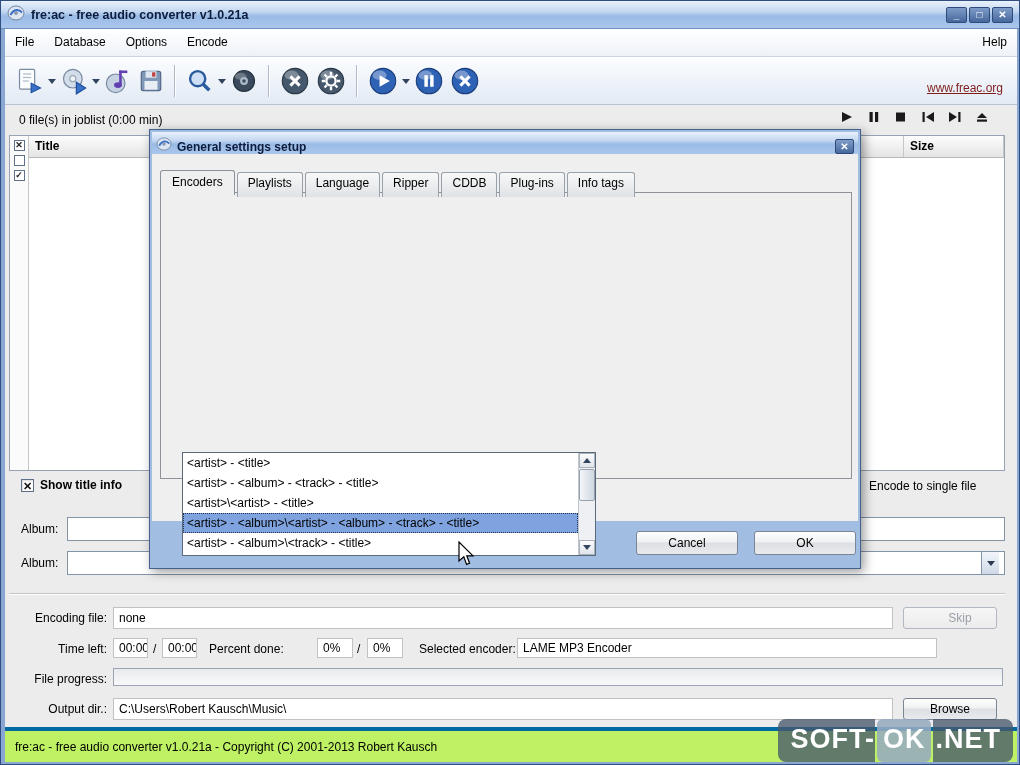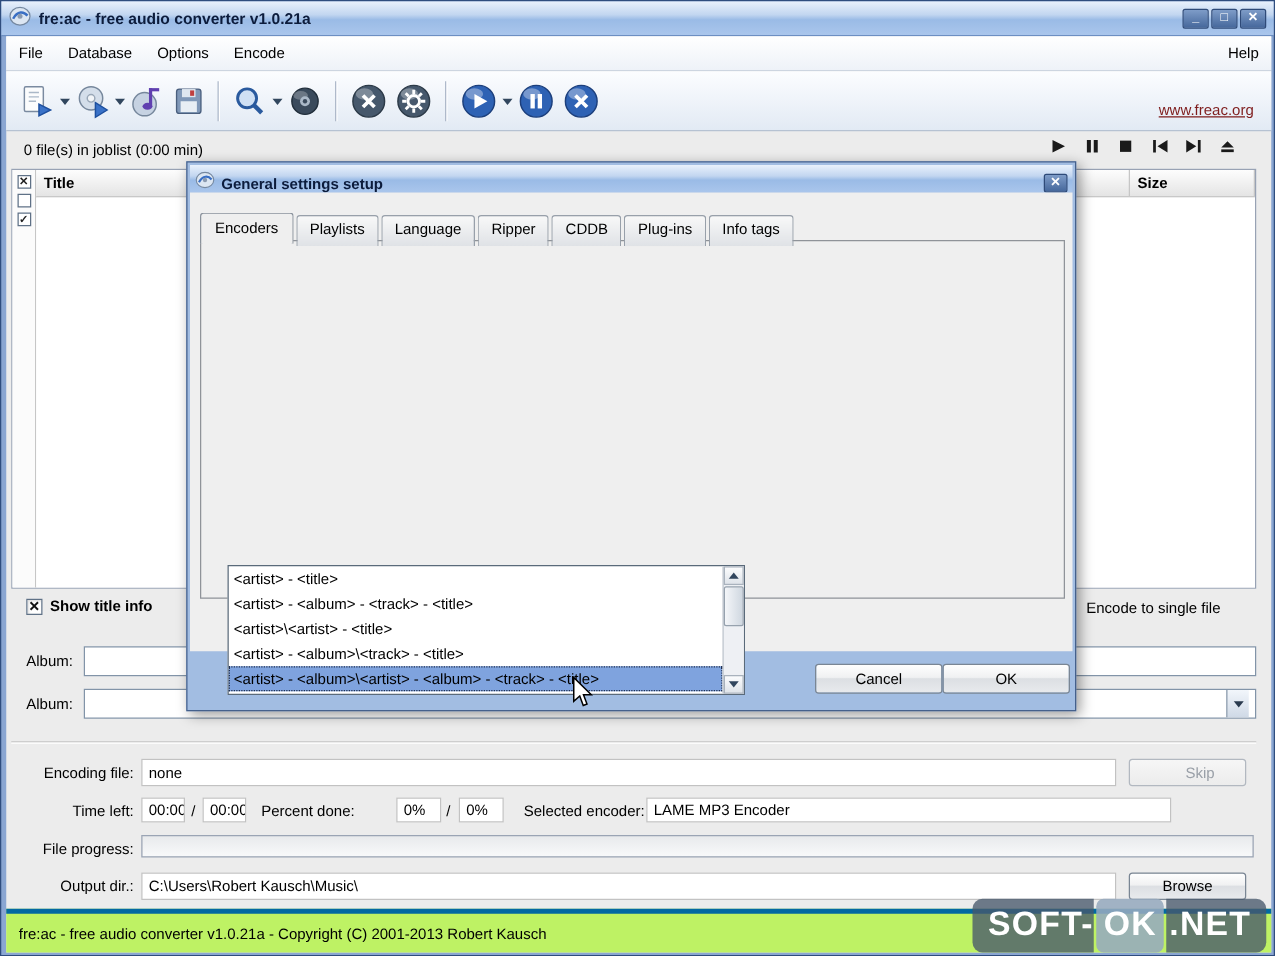--- a/index.html
+++ b/index.html
@@ -423,30 +423,30 @@
         <div class="cb checked" style="left:12px; top:25px;">
           <span class="box"></span>
           <span class="lbl">Use Unicode filenames</span>
         </div>
       </div>
 
       <div class="dlist">
         <div class="ditem">&lt;artist&gt; - &lt;title&gt;</div>
         <div class="ditem">&lt;artist&gt; - &lt;album&gt; - &lt;track&gt; - &lt;title&gt;</div>
         <div class="ditem">&lt;artist&gt;\&lt;artist&gt; - &lt;title&gt;</div>
+        <div class="ditem sel">&lt;artist&gt; - &lt;album&gt;\&lt;artist&gt; - &lt;album&gt; - &lt;track&gt; - &lt;title&gt;</div>
         <div class="ditem">&lt;artist&gt; - &lt;album&gt;\&lt;track&gt; - &lt;title&gt;</div>
-        <div class="ditem sel">&lt;artist&gt; - &lt;album&gt;\&lt;artist&gt; - &lt;album&gt; - &lt;track&gt; - &lt;title&gt;</div>
         <div class="vsb">
           <span class="up"></span>
           <span class="thumb"></span>
           <span class="dn"></span>
         </div>
       </div>
 
-      <div class="btn" style="left:500px; top:377px; width:102px; height:24px;">Cancel</div>
+      <div class="btn" style="left:484px; top:377px; width:102px; height:24px;">Cancel</div>
       <div class="btn" style="left:602px; top:377px; width:102px; height:24px;">OK</div>
     </div>
   </div>
 
   <div class="wm">
     <span class="w1">SOFT-</span>
     <span class="w2">OK</span>
     <span class="w3">.NET</span>
   </div>
 

